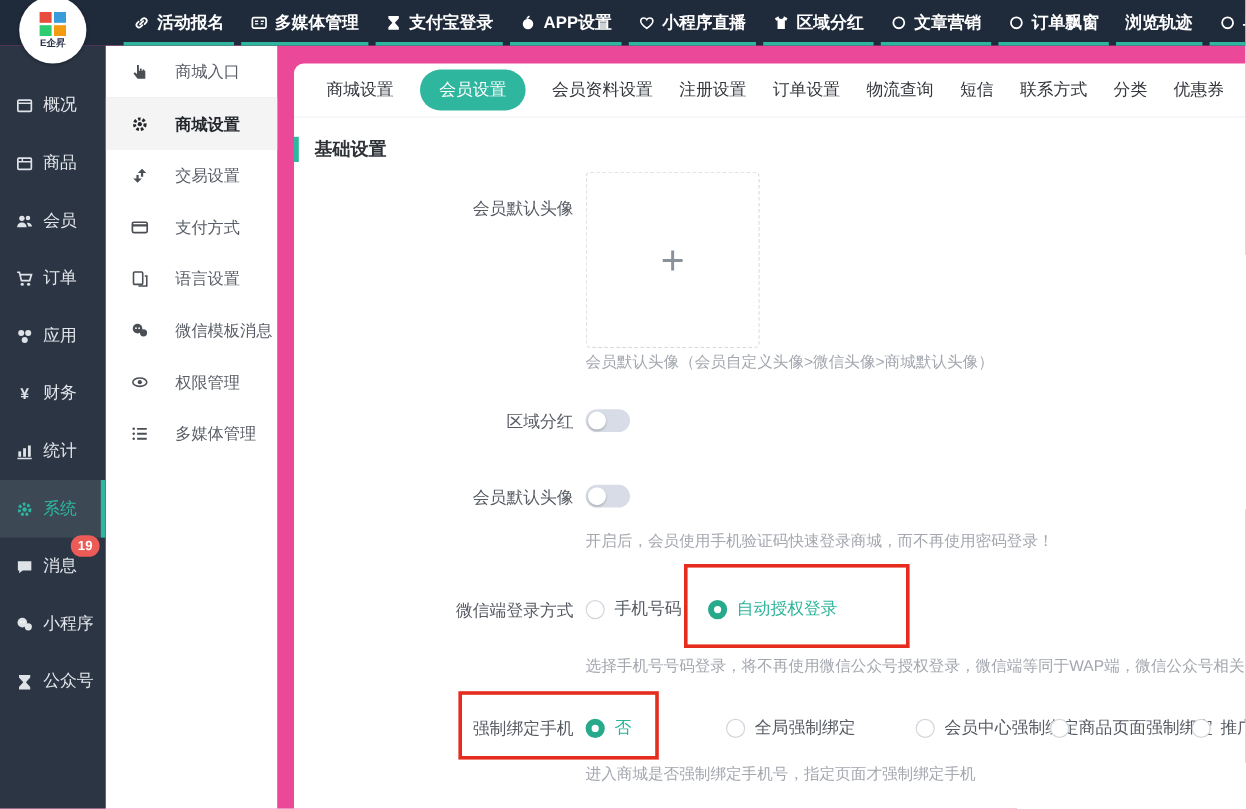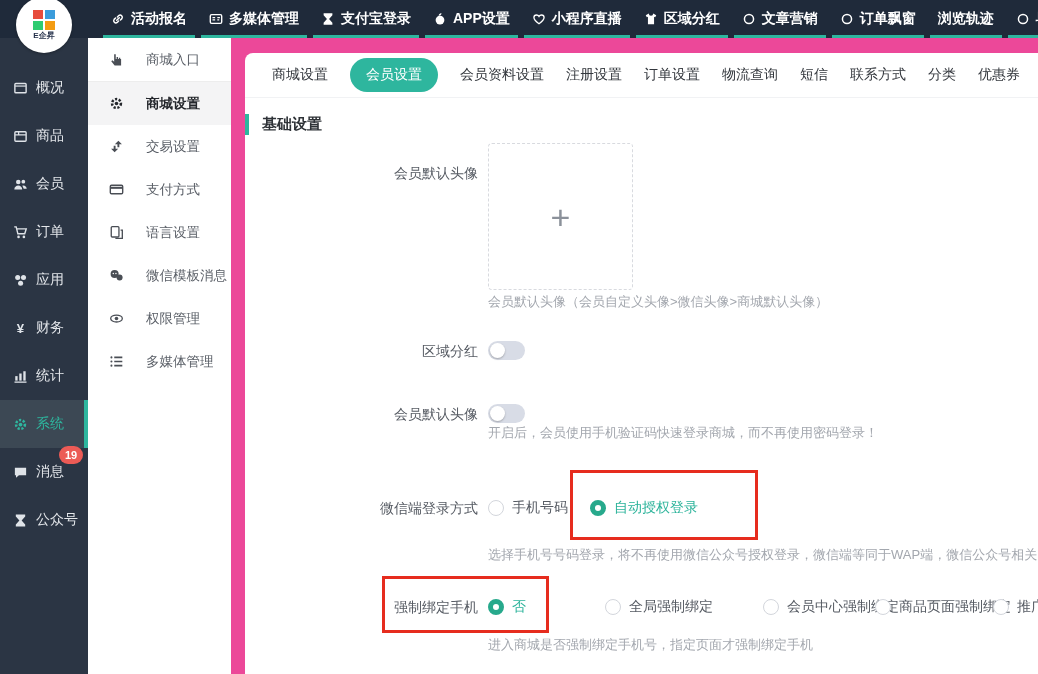--- a/index.html
+++ b/index.html
@@ -302,20 +302,26 @@
             <use href="#i-gears"></use>
           </svg>
           <span>系统</span>
         </div>
       <div class="sitem">
           <svg class="ic">
             <use href="#i-chat"></use>
           </svg>
           <span>消息</span>
           <span class="badge">19</span>
+        </div>
+      <div class="sitem">
+          <svg class="ic">
+            <use href="#i-wechat"></use>
+          </svg>
+          <span>小程序</span>
         </div>
       <div class="sitem">
           <svg class="ic">
             <use href="#i-hourglass"></use>
           </svg>
           <span>公众号</span>
         </div>
     </div>
   </div>
 
@@ -393,21 +399,21 @@
     <div class="upload">
         <span class="plus">+</span>
       </div>
     <div class="hint" style="top:241px">会员默认头像（会员自定义头像&gt;微信头像&gt;商城默认头像）</div>
 
     <div class="flabel" style="top:288px">区域分红</div>
     <div class="switch" style="top:288px"></div>
 
     <div class="flabel" style="top:351px">会员默认头像</div>
     <div class="switch" style="top:351px"></div>
-    <div class="hint" style="top:372px">开启后，会员使用手机验证码快速登录商城，而不再使用密码登录！</div>
+    <div class="hint" style="top:390px">开启后，会员使用手机验证码快速登录商城，而不再使用密码登录！</div>
 
     <div class="flabel" style="top:445px">微信端登录方式</div>
     <div class="radio-item" style="left:243px;top:445px">
       <span class="radio"></span>
       <span>手机号码</span>
     </div>
     <div class="radio-item checked-label" style="left:345px;top:445px">
       <span class="radio checked"></span>
       <span>自动授权登录</span>
     </div>

